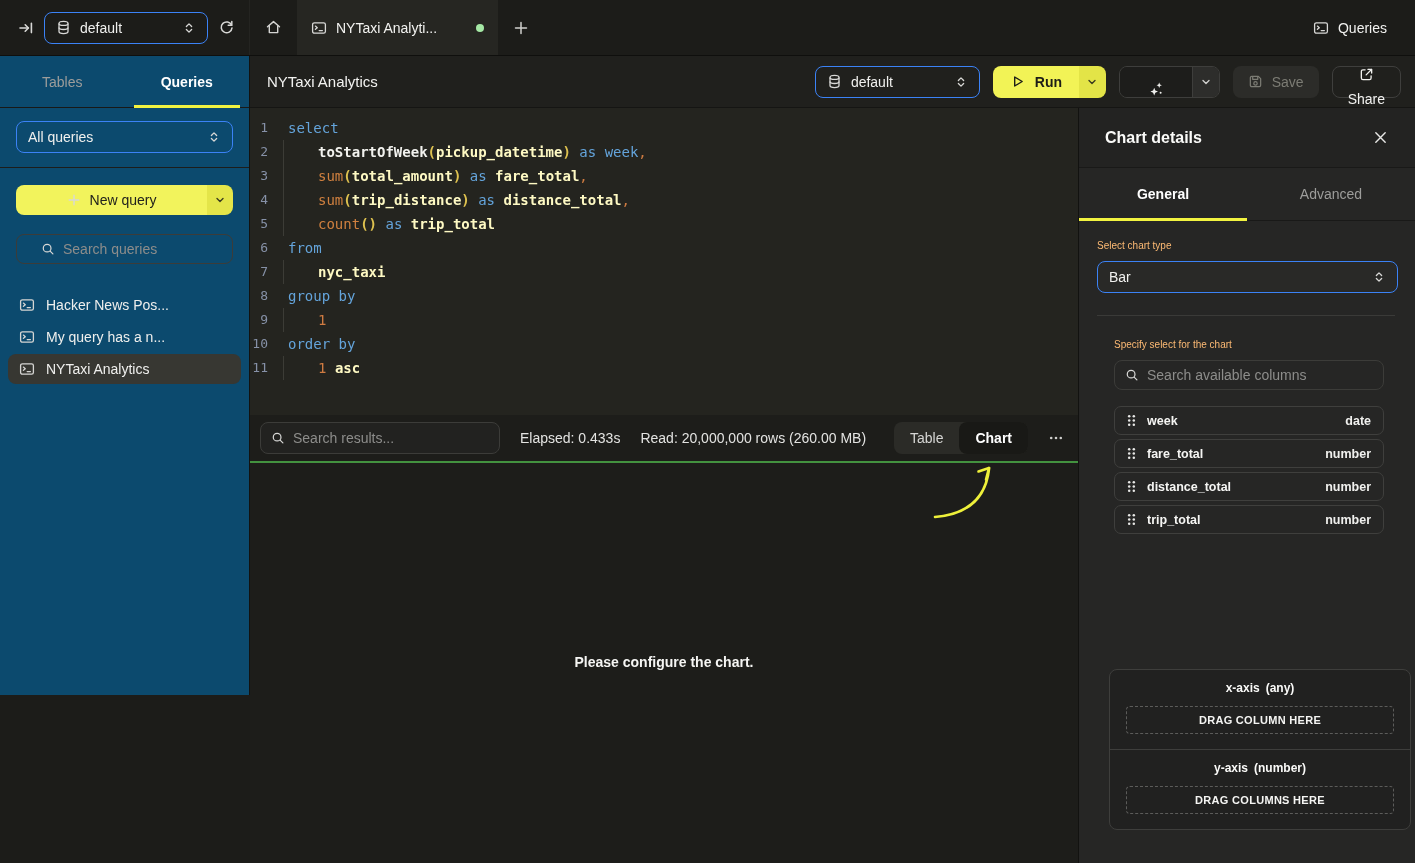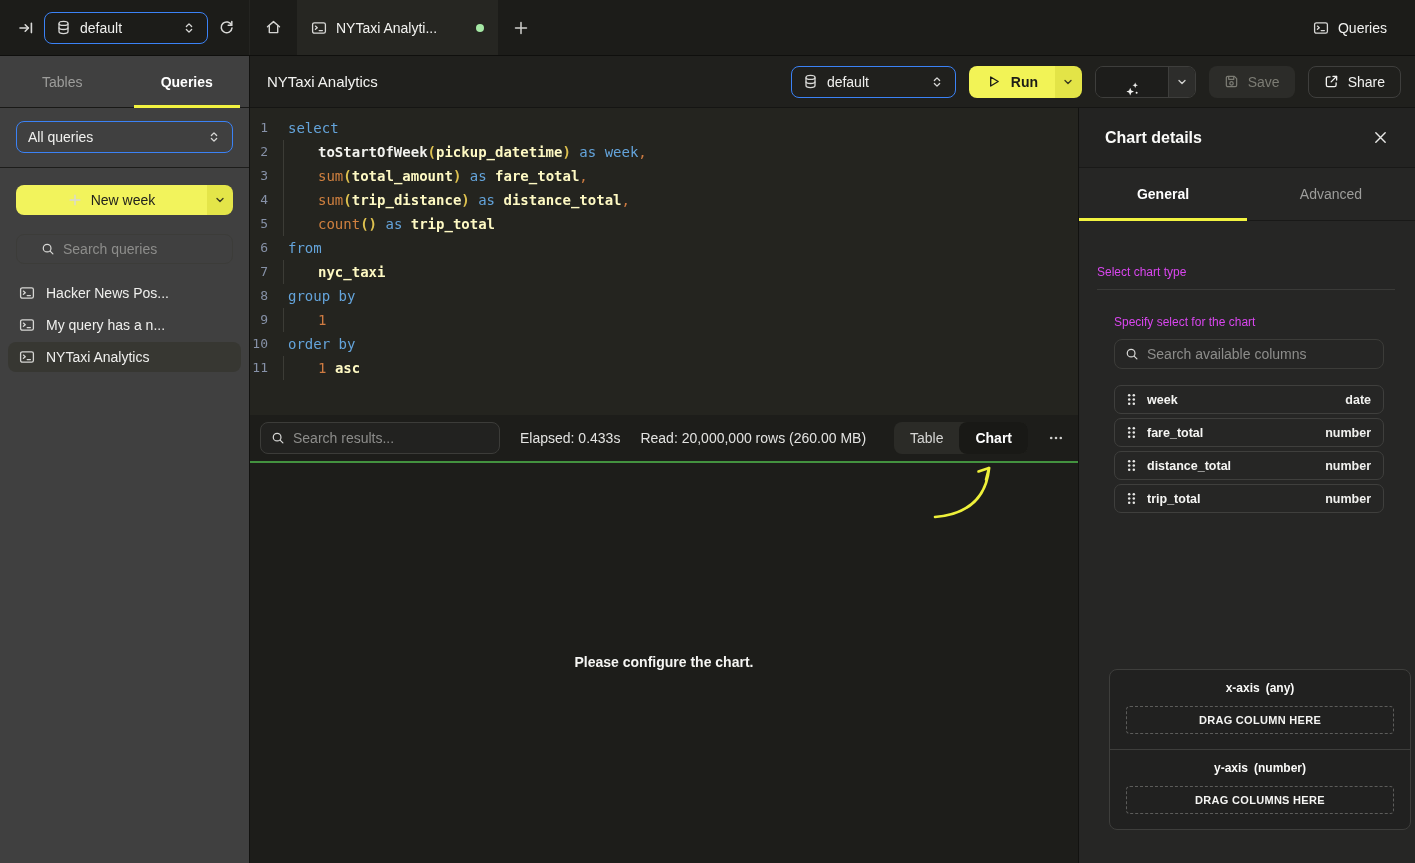--- a/index.html
+++ b/index.html
@@ -24,41 +24,41 @@
   .tabstrip { display:flex; align-items:stretch; }
   .home-tab { width:47px; display:flex; align-items:center; justify-content:center; color:#d4d4d2; cursor:pointer; }
   .editor-tab { width:201px; background:#262622; display:flex; align-items:center; gap:9px; padding:0 14px; cursor:pointer; }
   .editor-tab .tab-title { flex:1; color:#f2f2f0; white-space:nowrap; overflow:hidden; }
   .green-dot { width:8px; height:8px; border-radius:50%; background:#a5e8a5; }
   .newtab-btn { width:46px; display:flex; align-items:center; justify-content:center; color:#cfcfcd; cursor:pointer; }
   .topbar-right { margin-left:auto; display:flex; align-items:center; padding-right:28px; }
   .queries-btn { display:flex; align-items:center; gap:9px; color:#f2f2f0; cursor:pointer; font-size:14px; }
 
   
-  .sidebar { position:absolute; left:0; top:56px; width:250px; height:807px;
-    background:#404040; border-right:1px solid #121210; display:flex; flex-direction:column; }
+  .sidebar { position:absolute; left:0; top:56px; width:250px; height:639px;
+    background:#0c4a6e; border-right:1px solid #121210; display:flex; flex-direction:column; }
   .sidebar-tabs { height:52px; display:flex; border-bottom:1px solid #191917; flex-shrink:0; }
   .sidebar-tab { flex:1; display:flex; align-items:center; justify-content:center;
     color:#9d9d9b; position:relative; cursor:pointer; }
   .sidebar-tab.on { color:#ffffff; font-weight:700; }
   .sidebar-tab.on::after { content:""; position:absolute; left:9px; right:9px; bottom:-1px;
     height:3px; background:#f2f340; }
   .sidebar-body { padding:13px 16px 0; }
   .sb-select { height:32px; margin-bottom:14px; }
   .sb-divider { height:1px; background:#1d1d1b; margin:0 -16px 17px; }
   .new-query { height:30px; display:flex; border-radius:8px; overflow:hidden; margin-bottom:19px; cursor:pointer; }
   .nq-main { flex:1; background:#f2f35c; color:#22221d; display:flex; align-items:center;
     justify-content:center; gap:9px; font-weight:500; }
   .nq-chev { width:26px; background:#e4e549; color:#3a3a20; display:flex; align-items:center; justify-content:center; }
   .search-field { height:30px; border:1px solid #3c3c39; border-radius:8px; display:flex;
     align-items:center; gap:8px; padding:0 10px; color:#8d8d8b; }
   .search-field input { flex:1; min-width:0; background:transparent; border:none; outline:none;
     color:#e8e8e6; font-family:inherit; font-size:14px; }
   .search-field input::placeholder { color:#8d8d8b; }
-  .sb-search { margin-bottom:14px;padding-left:24px; }
+  .sb-search { margin-bottom:26px;padding-left:24px; }
   .query-list { margin:0 -8px; }
   .query-item { height:30px; display:flex; align-items:center; gap:11px; padding:0 11px;
     border-radius:8px; margin-bottom:2px; color:#efefed; cursor:pointer; }
   .query-item.sel { background:#373732; }
   .query-item .qi-icon { color:#d6d6d4; }
 
   
   .heading-row { position:absolute; left:250px; top:56px; width:1165px; height:52px;
     background:#20201d; border-bottom:1px solid #151513; display:flex; align-items:center;
     padding:0 14px 0 17px; }
@@ -69,21 +69,21 @@
   .run-main { width:86px; background:#f2f356; color:#1d1d17; display:flex; align-items:center;
     justify-content:center; gap:10px; font-weight:600; }
   .run-chev { width:27px; background:#e3e447; color:#3a3a20; display:flex; align-items:center; justify-content:center; }
   .sqlai-btn { height:32px; display:flex; border:1px solid #3e3e3c; border-radius:8px; overflow:hidden; cursor:pointer; }
   .sqlai-main { display:flex; align-items:center; gap:2px; padding:14px 14px; background:#1d1d1b; color:#f0f0ee;flex-direction:column; }
   .sqlai-chev { width:27px; background:#2d2d2b; color:#cfcfcd; display:flex; align-items:center;
     justify-content:center; border-left:1px solid #3e3e3c; }
   .save-btn { height:32px; padding:0 15px; background:#2c2c29; border-radius:8px; color:#7c7c74;
     display:flex; align-items:center; gap:9px; cursor:default; }
   .share-btn { height:32px; padding:0 15px; background:transparent; border:1px solid #3f3f3d;
-    border-radius:8px; color:#f2f2f0; display:flex; align-items:center; gap:9px; cursor:pointer; }
+    border-radius:8px; color:#f2f2f0; display:flex; align-items:center; gap:9px; cursor:pointer;flex-direction:column; }
 
   
   .editor { position:absolute; left:250px; top:108px; width:828px; height:307px;
     background:#24241f; padding-top:8px; cursor:text;
     font-family:"DejaVu Sans Mono", monospace; font-size:14px; }
   .code-line { display:flex; height:24px; line-height:24px; white-space:pre; }
   .lnum { width:18px; flex-shrink:0; text-align:right; color:#8691a7; font-size:13px; }
   .lcontent { margin-left:20px; position:relative; }
   .lcontent.ind { padding-left:30px; }
   .lcontent.ind::before { content:""; position:absolute; left:-5px; top:0; bottom:0; border-left:1px solid #3c3c36; }
@@ -121,21 +121,21 @@
   .panel-header { height:60px; background:#232322; border-bottom:1px solid #191918;
     display:flex; align-items:center; padding:0 27px 0 26px; }
   .panel-title { font-size:16px; font-weight:700; color:#fafaf8; }
   .panel-close { margin-left:auto; color:#e8e8e6; cursor:pointer; }
   .panel-tabs { height:53px; display:flex; border-bottom:1px solid #191918; }
   .panel-tab { flex:1; display:flex; align-items:center; justify-content:center;
     color:#9d9d9b; position:relative; cursor:pointer; }
   .panel-tab.on { color:#ffffff; font-weight:600; }
   .panel-tab.on::after { content:""; position:absolute; left:0; right:0; bottom:-1px; height:3px; background:#f2f340; }
   .panel-content { padding:19px 17px 0 18px; }
-  .field-label { font-size:12px; color:#d946ef; margin-bottom:10px;margin-top:25px; }
+  .field-label { font-size:10px; color:#fdba74; margin-bottom:10px; }
   .chart-type-select { background:#292927; margin-bottom:22px; justify-content:space-between; }
   .panel-divider { height:1px; background:#3a3a38; margin:0 3px 23px 0; }
   .columns-section { padding:0 14px 0 17px; }
   .col-search { margin-bottom:16px; }
   .col-pill { height:29px; border:1px solid #3f3f3d; border-radius:7px; display:flex;
     align-items:center; gap:11px; padding:0 12px; margin-bottom:4px; cursor:grab; }
   .col-name { font-size:12.5px; font-weight:700; color:#f5f5f3; }
   .col-type { margin-left:auto; font-size:12.5px; font-weight:600; color:#f0f0ee; }
   .drag-dots { color:#e8e8e6; }
 
@@ -249,21 +249,21 @@
         </span>
       </div>
       <div class="sb-divider"></div>
       <div class="new-query">
         <div class="nq-main">
           <span class="icon-btn">
             <svg width="14" height="14" viewBox="0 0 16 16" fill="none" stroke="currentColor" stroke-width="1.6" stroke-linecap="round">
                 <path d="M8 2.5v11M2.5 8h11"></path>
               </svg>
           </span>
-          <span>New week</span>
+          <span>New query</span>
         </div>
         <div class="nq-chev">
           <span>
             <svg width="12" height="12" viewBox="0 0 16 16" fill="none" stroke="currentColor" stroke-width="1.8" stroke-linecap="round" stroke-linejoin="round">
                 <path d="M4 6l4 4 4-4"></path>
               </svg>
           </span>
         </div>
       </div>
       <div class="search-field sb-search">
@@ -460,20 +460,29 @@
         <div class="panel-tab on">
           <span>General</span>
         </div>
 
         <div class="panel-tab">
           <span>Advanced</span>
         </div>
       </div>
     <div class="panel-content">
       <div class="field-label">Select chart type</div>
+      <div class="select-box chart-type-select">
+        <span>Bar</span>
+        <span class="icon-btn">
+          <svg width="14" height="14" viewBox="0 0 16 16" fill="none" stroke="currentColor" stroke-width="1.5" stroke-linecap="round" stroke-linejoin="round">
+              <path d="M5 6.3 8 3.3l3 3"></path>
+              <path d="M5 9.7l3 3 3-3"></path>
+            </svg>
+        </span>
+      </div>
       <div class="panel-divider"></div>
       <div class="columns-section">
         <div class="field-label">Specify select for the chart</div>
         <div class="search-field col-search">
           <span class="icon-btn">
             <svg width="14" height="14" viewBox="0 0 16 16" fill="none" stroke="currentColor" stroke-width="1.4" stroke-linecap="round">
                 <circle cx="7" cy="7" r="4.4"></circle>
                 <path d="M10.4 10.4 13.6 13.6"></path>
               </svg>
           </span>

